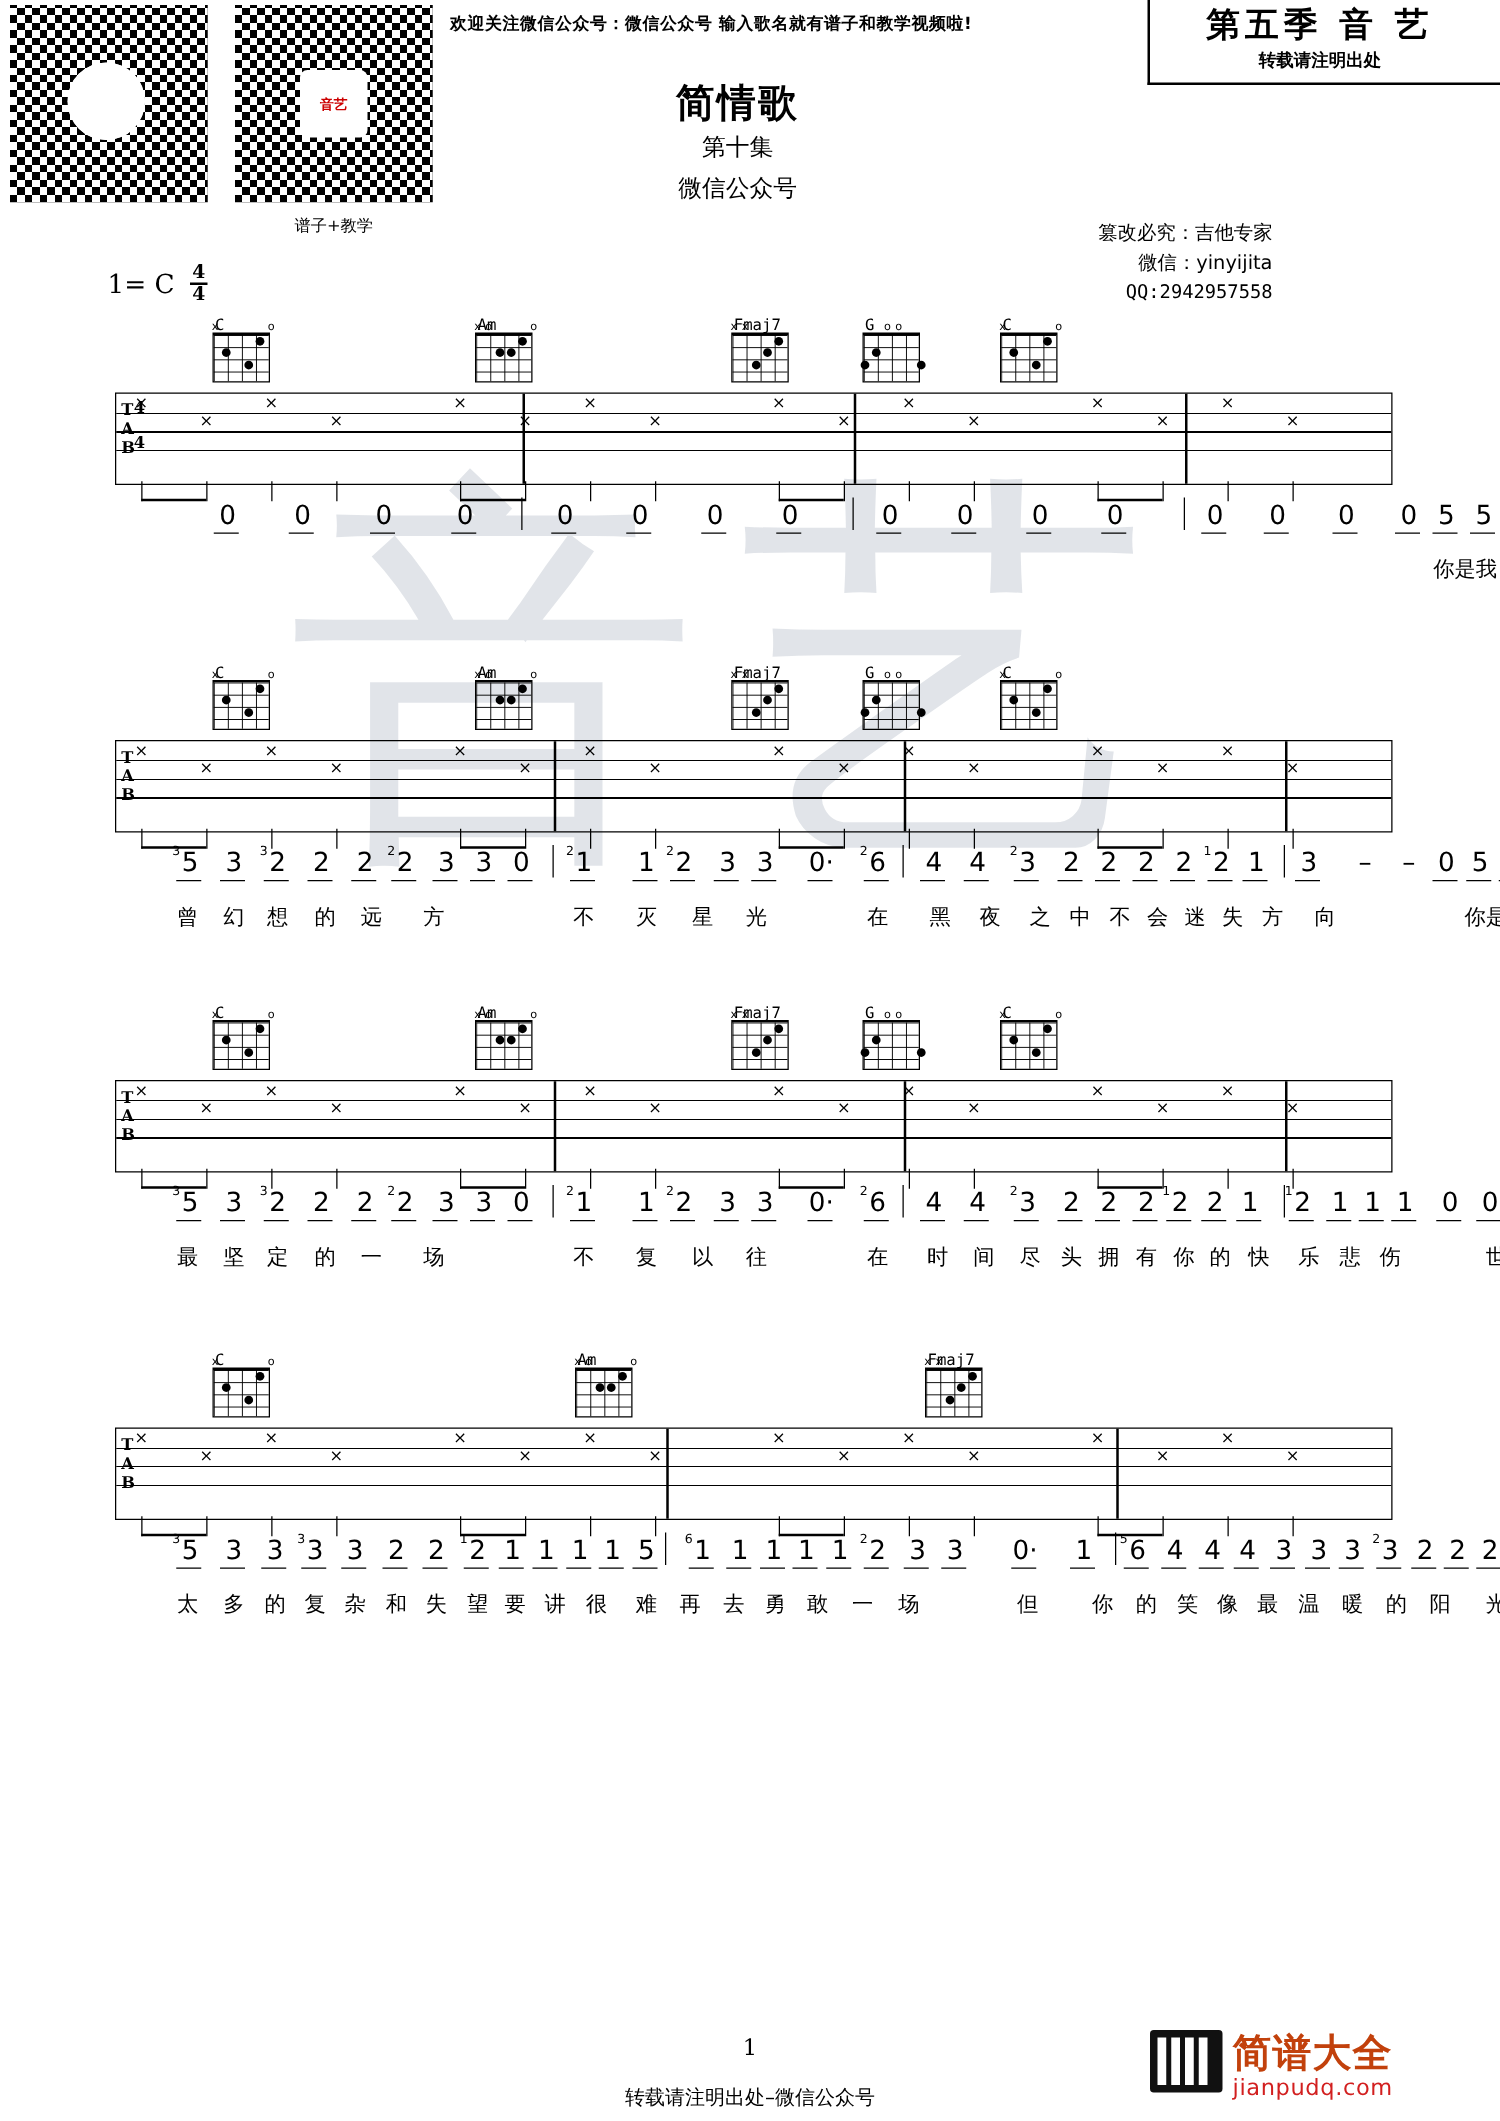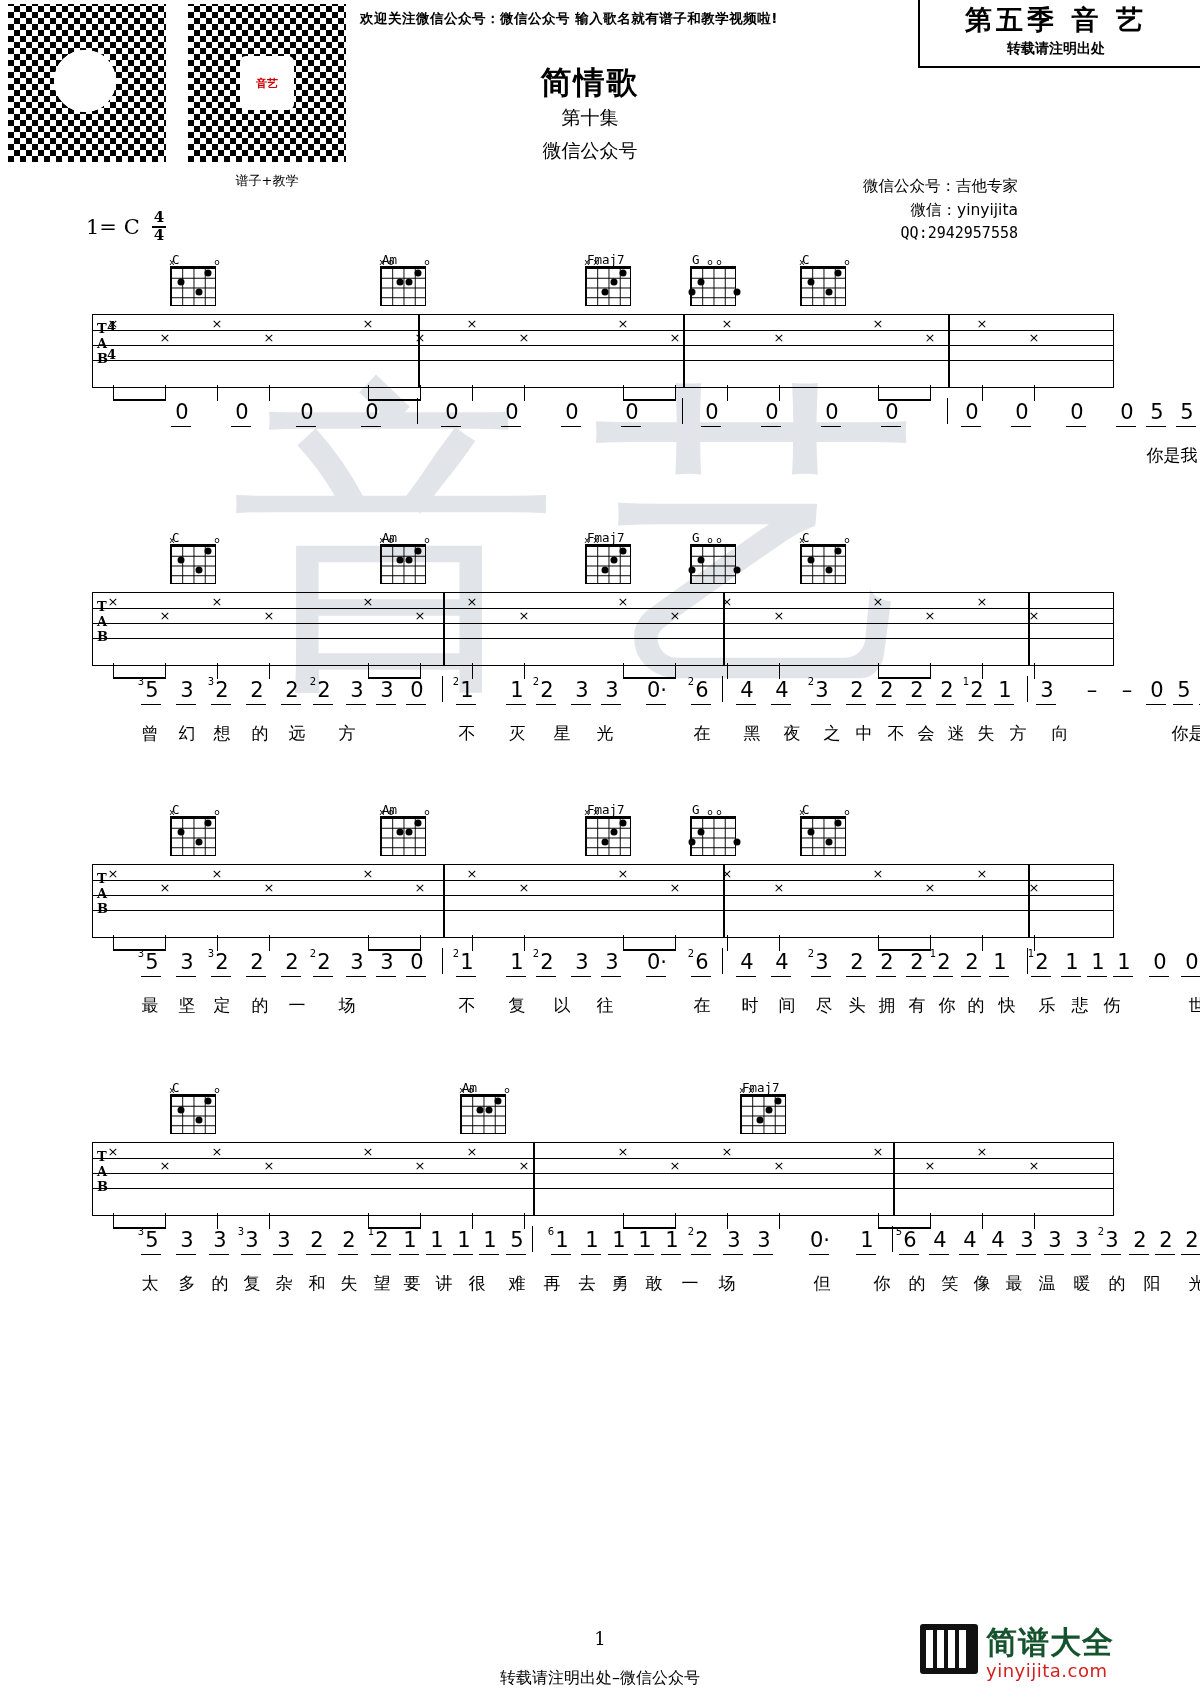--- a/index.html
+++ b/index.html
@@ -246,21 +246,21 @@
   #brand .keys {
     position: absolute; left: 0; top: 4px; width: 58px; height: 50px;
     background: #111;
     border-radius: 3px;
   }
   #brand .keys i {
     position: absolute; top: 6px; width: 7px; height: 38px; background: #fff;
   }
   #brand .cn {
     position: absolute; left: 66px; top: 2px;
-    font-size: 31px; font-weight: bold; color: #14532d;
+    font-size: 31px; font-weight: bold; color: #c2410c;
     font-family: "DejaVu Serif", serif; letter-spacing: 1px;
   }
   #brand .en {
     position: absolute; left: 66px; top: 40px;
     font-size: 18px; color: #d21f1f;
     font-family: "DejaVu Sans", sans-serif; letter-spacing: .5px;
   }
 </style>
 </head>
 <body>
@@ -277,21 +277,21 @@
 <div class="abs" id="banner-text">欢迎关注微信公众号：微信公众号  输入歌名就有谱子和教学视频啦!</div>
 
 <div class="abs" id="season-box"></div>
 <div class="abs" id="season-title">第五季 音 艺</div>
 <div class="abs" id="season-sub">转载请注明出处</div>
 
 <div class="abs" id="song-title">简情歌</div>
 <div class="abs" id="song-ep">第十集</div>
 <div class="abs" id="song-artist">微信公众号</div>
 
-<div class="abs contact" id="contact-1">微信公众号：吉他专家</div>
+<div class="abs contact" id="contact-1">篡改必究：吉他专家</div>
 <div class="abs contact" id="contact-2">微信：yinyijita</div>
 <div class="abs contact" id="contact-3">QQ:2942957558</div>
 
 <div class="abs" id="key-sig">
   <span>1= C</span>
   <span class="frac">
     <span class="num">4</span>
     <span>4</span>
   </span>
 </div>
@@ -1033,14 +1033,14 @@
 <div class="abs" id="page-number">1</div>
 <div class="abs" id="footer-note">转载请注明出处–微信公众号</div>
 <div class="abs" id="brand">
   <div class="keys">
     <i style="left:6px"></i>
       <i style="left:17px"></i>
       <i style="left:28px"></i>
       <i style="left:39px"></i>
   </div>
   <div class="cn">简谱大全</div>
-  <div class="en">yinyijita.com</div>
+  <div class="en">jianpudq.com</div>
 </div>
 
 </body></html>

